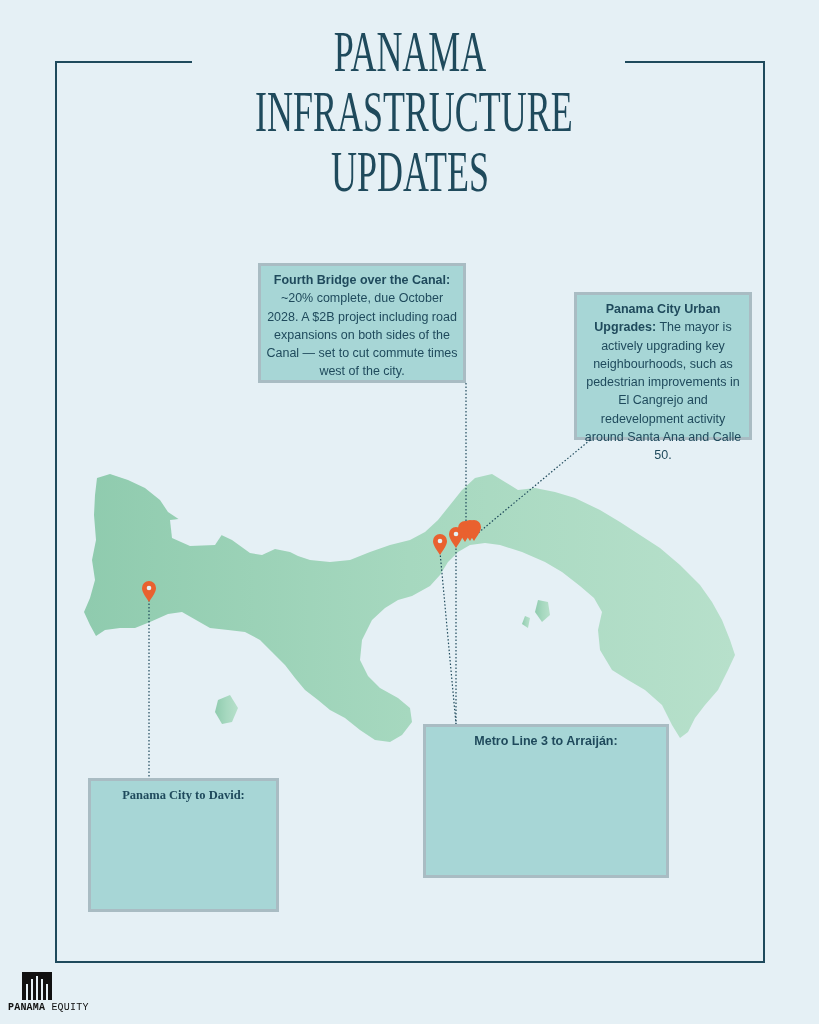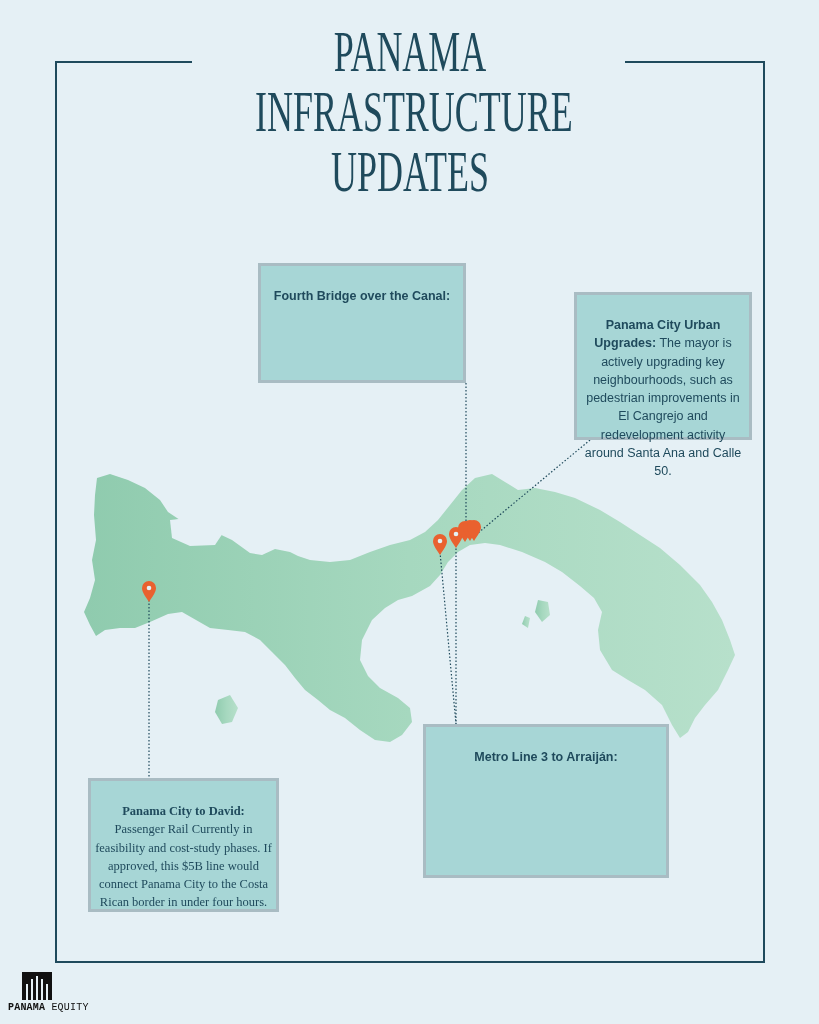--- a/index.html
+++ b/index.html
@@ -16,21 +16,21 @@
     font-family: "Liberation Serif", serif;
     font-size: 58px; line-height: 60px; letter-spacing: 0px;
     transform: scaleX(0.62); transform-origin: center top;
     white-space: nowrap;
   }
   .title div { display: block; }
   .map { position: absolute; left: 0; top: 0; width: 819px; height: 1024px; }
   .callout {
     position: absolute; background: #a7d6d6; border: 3px solid #a9bcc3;
     box-sizing: border-box; text-align: center; color: #1f4a5c;
-    font-size: 12.5px; line-height: 18.3px; padding: 21px 4px;
+    font-size: 12.5px; line-height: 18.3px; padding: 5px 4px;
   }
   .callout b { font-weight: bold; }
   .logo { position: absolute; left: 8px; top: 970px; width: 62px; }
   .logo-mark { position: absolute; left: 14px; top: 2px; width: 30px; height: 28px; background: #111; }
   .logo-text { position: absolute; left: 0; top: 32px; font-size: 10px; white-space: nowrap; color: #111; letter-spacing: 0.2px; font-family: Liberation Mono, monospace; }
   .logo-text .strong { font-weight: bold; }
 </style>
 </head>
 <body>
 
@@ -90,30 +90,30 @@
     <g>
       <path transform="translate(465,532)" d="M0,10 C-4,4 -7,0 -7,-4 A7,7 0 1 1 7,-4 C7,0 4,4 0,10 Z"></path>
       <path transform="translate(470,531)" d="M0,10 C-4,4 -7,0 -7,-4 A7,7 0 1 1 7,-4 C7,0 4,4 0,10 Z"></path>
       <path transform="translate(474,531)" d="M0,10 C-4,4 -7,0 -7,-4 A7,7 0 1 1 7,-4 C7,0 4,4 0,10 Z"></path>
     </g>
   </g>
 </svg>
 
 <div class="callout" style="left:258px; top:263px; width:208px; height:120px;">
   <b>Fourth Bridge over the Canal:</b><br>
+  <span>~20% complete, due October 2028. A $2B project including road expansions on both sides of the Canal — set to cut commute times west of the city.</span>
 </div>
 
 <div class="callout" style="left:574px; top:292px; width:178px; height:148px;">
   <b>Panama City Urban Upgrades:</b>
   <span>The mayor is actively upgrading key neighbourhoods, such as pedestrian improvements in El Cangrejo and redevelopment activity around Santa Ana and Calle 50.</span>
 </div>
 
 <div class="callout" style="left:88px; top:778px; width:191px; height:134px;font-family:Liberation Serif, serif;">
   <b>Panama City to David:</b><br>
-  <span>Passenger Rail Currently in feasibility and cost-study phases. If approved, this $5B line would connect Panama City to the Costa Rican border in under four hours.</span>
 </div>
 
 <div class="callout" style="left:423px; top:724px; width:246px; height:154px;">
   <b>Metro Line 3 to Arraiján:</b><br>
 </div>
 
 <div class="logo">
   <div class="logo-mark">
     <svg width="30" height="28" viewBox="0 0 30 28">
       <rect x="0" y="0" width="30" height="28" fill="#111"></rect>

